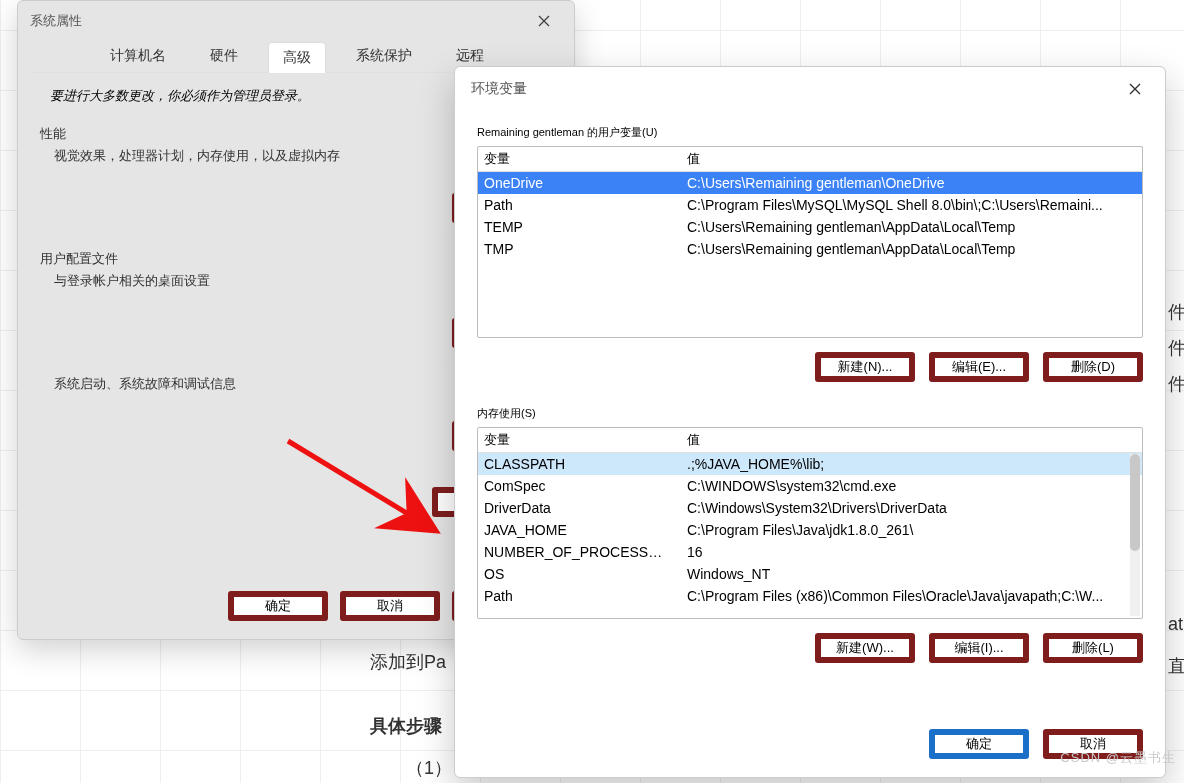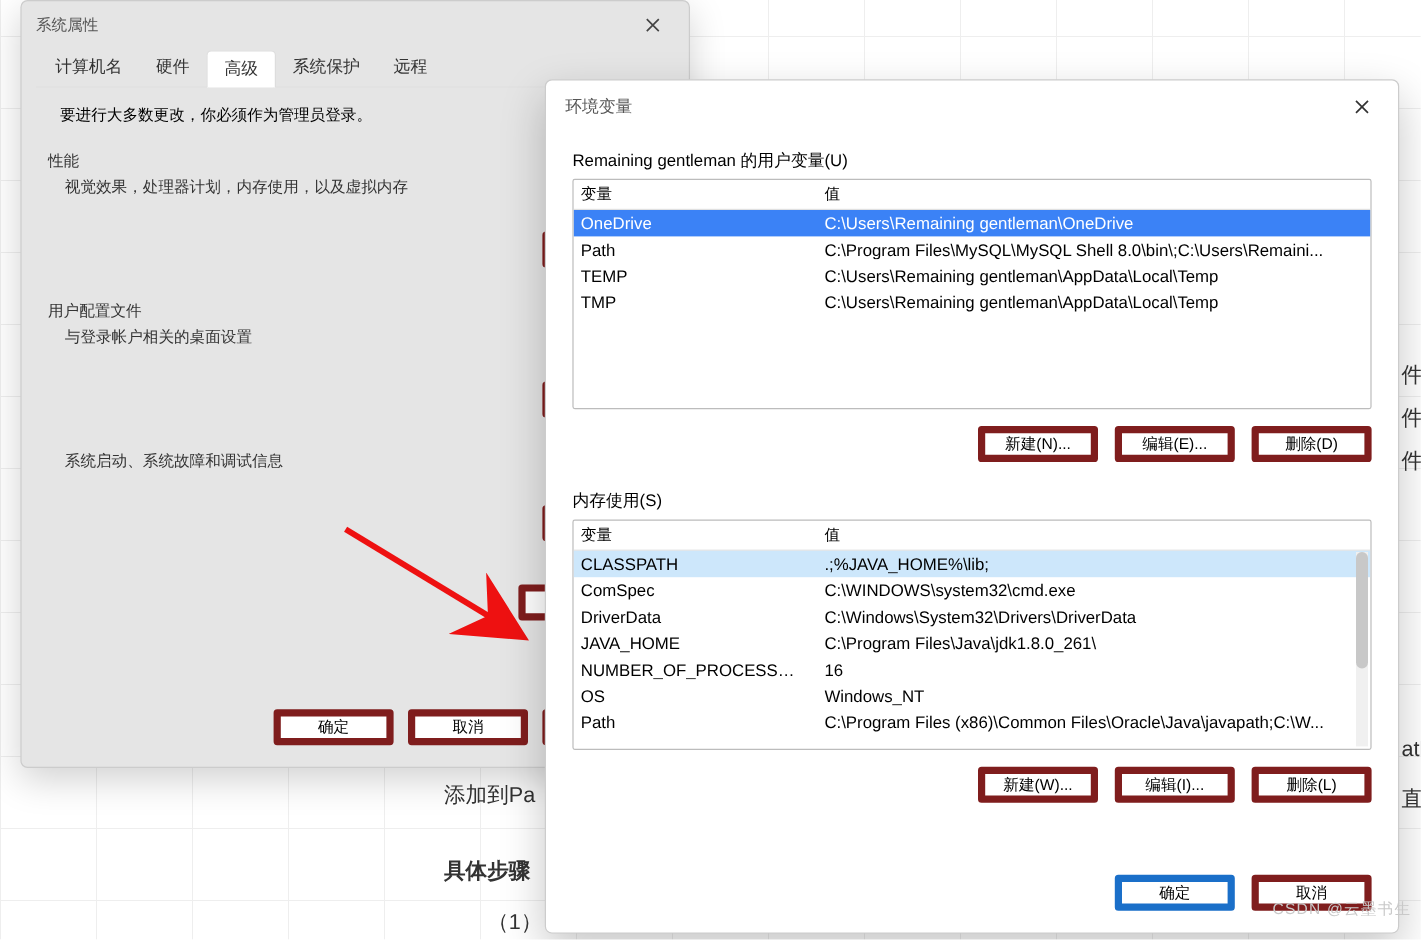--- a/index.html
+++ b/index.html
@@ -5,38 +5,38 @@
   * { box-sizing: border-box; font-family: "Microsoft YaHei", "Segoe UI", Arial, sans-serif; }
   body { margin: 0; width: 1184px; height: 783px; background: #fff; position: relative; overflow: hidden; font-size: 13px; }
   .bg-grid { position: absolute; inset: 0; background-image: linear-gradient(#eee 1px, transparent 1px), linear-gradient(90deg, #eee 1px, transparent 1px); background-size: 80px 60px; background-position: 0 -30px; z-index: 0; }
   .behind-text { position: absolute; color: #333; font-size: 18px; z-index: 1; }
 
   
   .sysprop { position: absolute; left: 17px; top: 0; width: 558px; height: 640px; background: #e5e5e5; border: 1px solid #ccc; border-radius: 6px; box-shadow: 0 10px 30px rgba(0,0,0,.18); z-index: 5; display: flex; flex-direction: column; }
   .dlg-titlebar { display: flex; align-items: center; justify-content: space-between; padding: 6px 10px 0 12px; }
   .dlg-title { font-size: 13px; color: #555; }
   .close-btn { width: 40px; height: 28px; display: flex; align-items: center; justify-content: center; color: #444; cursor: pointer; border-radius: 4px; }
-  .tabs { display: flex; padding: 6px 12px 0 14px; gap: 0; }
+  .tabs { display: flex; padding: 6px 12px 0 14px; gap: 16px; justify-content: center; }
   .tab { padding: 6px 14px; color: #333; cursor: pointer; font-size: 14px; }
   .tab.active { border: 1px solid #ddd; border-bottom: none; border-radius: 4px 4px 0 0; background: #fff; position: relative; top: 1px; }
   .sysprop-body { margin: 0 12px 12px; border-top: 1px solid #e0e0e0; padding: 14px 10px 10px; flex: 1; }
-  .intro { margin: 0 10px 20px; }
+  .intro { margin: 0 10px 20px; font-style: italic; }
   .section-title { color: #333; margin: 6px 0 4px; }
   .section-sub { margin: 2px 0 0 14px; color: #333; }
   .section-btn-row { display: flex; justify-content: flex-end; margin: 28px 0 14px; }
   .win-btn { min-width: 100px; height: 30px; background: #fff; border: 6px solid #7f1d1d; border-radius: 3px; cursor: pointer; font-size: 13px; padding: 0 14px; }
   .divider { height: 1px; background: #e4e4e4; margin: 0 -10px 12px; }
   .env-btn-row { display: flex; justify-content: flex-end; margin-top: 36px; }
   .sysprop-footer { display: flex; justify-content: flex-end; gap: 12px; padding: 12px 22px 18px; }
   .arrow { position: absolute; left: 260px; top: 430px; width: 180px; height: 120px; z-index: 6; pointer-events: none; }
 
   
   .envdlg { position: absolute; left: 454px; top: 66px; width: 712px; height: 712px; background: #fff; border: 1px solid #ccc; border-radius: 6px; box-shadow: 0 14px 36px rgba(0,0,0,.22); z-index: 10; display: flex; flex-direction: column; }
   .env-body { padding: 18px 22px 12px; flex: 1; display: flex; flex-direction: column; overflow: hidden; }
-  .group-label { margin-bottom: 6px; font-size: 14px; }
+  .group-label { margin-bottom: 6px; font-size: 11px; }
   .listbox { border: 1px solid #bcbcbc; border-radius: 2px; overflow: hidden; }
   .lb-row { display: flex; padding: 3px 6px; font-size: 14px; gap: 15px; }
   .lb-head { border-bottom: 1px solid #e0e0e0; font-size: 13px; }
   .lb-c0 { width: 188px; flex-shrink: 0; white-space: nowrap; overflow: hidden; text-overflow: ellipsis; padding-right: 8px; }
   .lb-c1 { flex: 1; white-space: nowrap; overflow: hidden; text-overflow: ellipsis; }
   .lb-row.selected { background: #3b82f6; color: #fff; }
   .lb-row.hl { background: #cde7fb; }
   .btnrow { display: flex; justify-content: flex-end; gap: 14px; margin: 14px 0 24px; }
   .scrollshell { position: relative; }
   .fake-scroll { position: absolute; right: 2px; top: 26px; bottom: 2px; width: 10px; background: #f0f0f0; }

